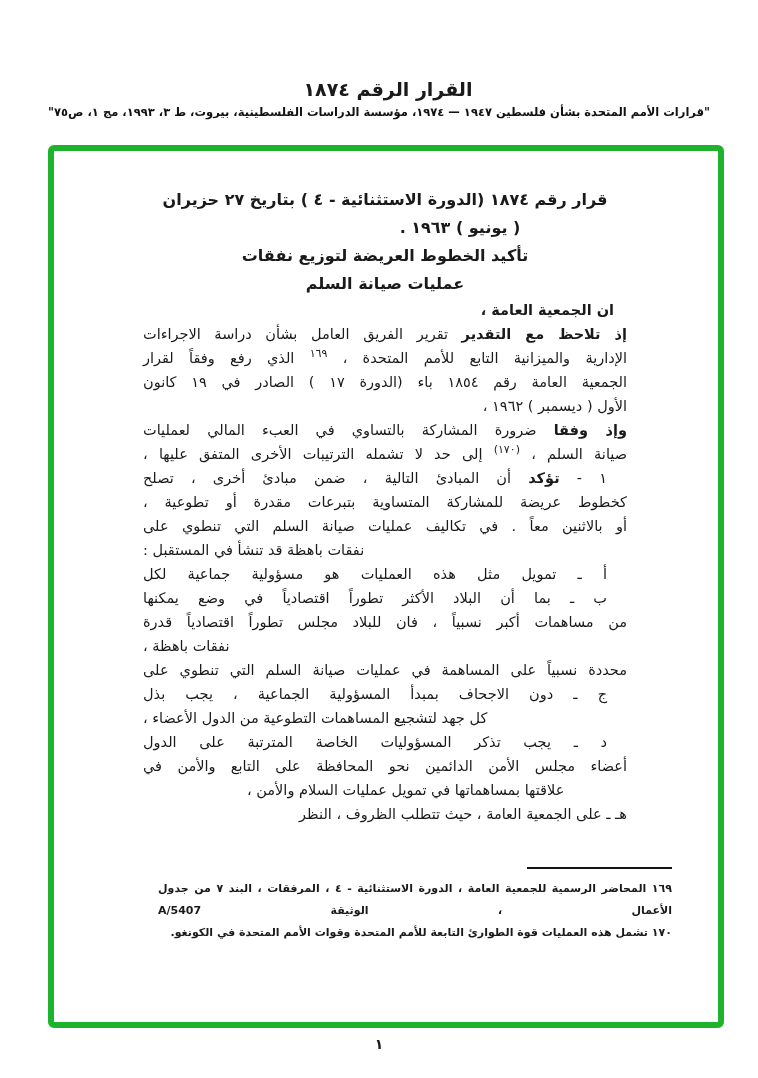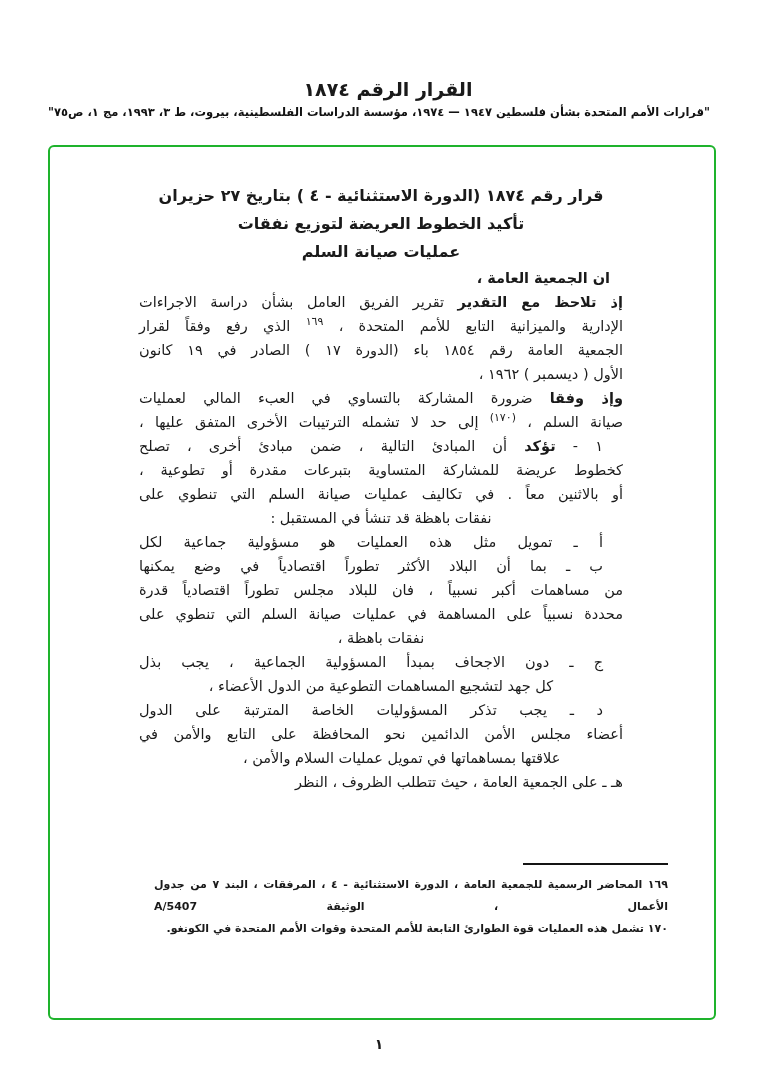--- a/index.html
+++ b/index.html
@@ -17,41 +17,41 @@
     padding-left: 8px;
   }
   .citation {
     position: absolute; top: 105px; left: 0; width: 758px;
     text-align: center; font-weight: bold; font-size: 11.5px;
     direction: rtl; color: #111;
   }
   .doc-frame {
     position: absolute; left: 48px; top: 145px;
     width: 664px; height: 871px;
-    border: 2px solid #c2410c;
+    border: 6px solid #c2410c;
     border-radius: 6px;
     background: #ffffff;
   }
   .doc-content {
     position: absolute; left: 89px; top: 35px; width: 484px;
     direction: rtl;
   }
   .hln {
     line-height: 28px; font-size: 16px; font-weight: bold;
     direction: rtl;
   }
   .ln {
     line-height: 24px; font-size: 14.5px;
     direction: rtl;
   }
   .al-c  { text-align: center; }
   .al-cr { text-align: center; padding-left: 150px; }
   .al-j  { text-align: justify; text-align-last: justify; }
   .al-r  { text-align: right; }
-  .al-l  { text-align: center; }
+  .al-l  { text-align: left; }
   .al-l1 { text-align: right; padding-left: 58px; }
   .al-l2 { text-align: left; padding-left: 104px; }
   .ind   { padding-right: 20px; }
   .ind-sm{ padding-right: 13px; }
   .b { font-weight: bold; }
   .sup { font-size: 11px; vertical-align: super; line-height: 0; }
   .footnotes {
     position: absolute; left: 88px; top: 716px; width: 530px;
     direction: rtl;
   }
@@ -76,40 +76,41 @@
 <body>
 
 <div class="page-title">القرار الرقم ١٨٧٤</div>
 
 <div class="citation">"قرارات الأمم المتحدة بشأن فلسطين ١٩٤٧ — ١٩٧٤، مؤسسة الدراسات الفلسطينية، بيروت، ط ٣، ١٩٩٣، مج ١، ص٧٥"</div>
 
 <div class="doc-frame" style="border-color: rgb(30, 179, 44);">
   <div class="doc-content">
     <div id="heading">
         <div class="hln al-c">قرار رقم ١٨٧٤ (الدورة الاستثنائية - ٤ ) بتاريخ ٢٧ حزيران</div>
+        <div class="hln al-cr">( يونيو ) ١٩٦٣ .</div>
         <div class="hln al-c">تأكيد الخطوط العريضة لتوزيع نفقات</div>
         <div class="hln al-c">عمليات صيانة السلم</div>
       </div>
     <div id="body">
         <div class="ln al-r ind-sm"><span class="b ">ان الجمعية العامة ،</span></div>
         <div class="ln al-j"><span class="b ">إذ تلاحظ مع التقدير</span><span class=""> تقرير الفريق العامل بشأن دراسة الاجراءات</span></div>
         <div class="ln al-j"><span class="">الإدارية والميزانية التابع للأمم المتحدة ، </span><span class="sup">١٦٩</span><span class=""> الذي رفع وفقاً لقرار</span></div>
         <div class="ln al-j"><span class="">الجمعية العامة رقم ١٨٥٤ باء (الدورة ١٧ ) الصادر في ١٩ كانون</span></div>
         <div class="ln al-l1"><span class="">الأول ( ديسمبر ) ١٩٦٢ ،</span></div>
         <div class="ln al-j"><span class="b ">وإذ وفقا</span><span class=""> ضرورة المشاركة بالتساوي في العبء المالي لعمليات</span></div>
         <div class="ln al-j"><span class="">صيانة السلم ، </span><span class="sup">(١٧٠)</span><span class=""> إلى حد لا تشمله الترتيبات الأخرى المتفق عليها ،</span></div>
         <div class="ln al-j ind"><span class="">١ - </span><span class="b ">تؤكد</span><span class=""> أن المبادئ التالية ، ضمن مبادئ أخرى ، تصلح</span></div>
         <div class="ln al-j"><span class="">كخطوط عريضة للمشاركة المتساوية بتبرعات مقدرة أو تطوعية ،</span></div>
         <div class="ln al-j"><span class="">أو بالاثنين معاً . في تكاليف عمليات صيانة السلم التي تنطوي على</span></div>
         <div class="ln al-l"><span class="">نفقات باهظة قد تنشأ في المستقبل :</span></div>
         <div class="ln al-j ind"><span class="">أ ـ تمويل مثل هذه العمليات هو مسؤولية جماعية لكل</span></div>
         <div class="ln al-j ind"><span class="">ب ـ بما أن البلاد الأكثر تطوراً اقتصادياً في وضع يمكنها</span></div>
         <div class="ln al-j"><span class="">من مساهمات أكبر نسبياً ، فان للبلاد مجلس تطوراً اقتصادياً قدرة</span></div>
+        <div class="ln al-l"><span class="">نفقات باهظة ،</span></div>
         <div class="ln al-j"><span class="">محددة نسبياً على المساهمة في عمليات صيانة السلم التي تنطوي على</span></div>
-        <div class="ln al-l"><span class="">نفقات باهظة ،</span></div>
         <div class="ln al-j ind"><span class="">ج ـ دون الاجحاف بمبدأ المسؤولية الجماعية ، يجب بذل</span></div>
         <div class="ln al-l"><span class="">كل جهد لتشجيع المساهمات التطوعية من الدول الأعضاء ،</span></div>
         <div class="ln al-j ind"><span class="">د ـ يجب تذكر المسؤوليات الخاصة المترتبة على الدول</span></div>
         <div class="ln al-j"><span class="">أعضاء مجلس الأمن الدائمين نحو المحافظة على التابع والأمن في</span></div>
         <div class="ln al-l2"><span class="">علاقتها بمساهماتها في تمويل عمليات السلام والأمن ،</span></div>
         <div class="ln al-l1"><span class="">هـ ـ على الجمعية العامة ، حيث تتطلب الظروف ، النظر</span></div>
       </div>
   </div>
   <div class="footnotes">
     <div class="fn-sep"></div>

